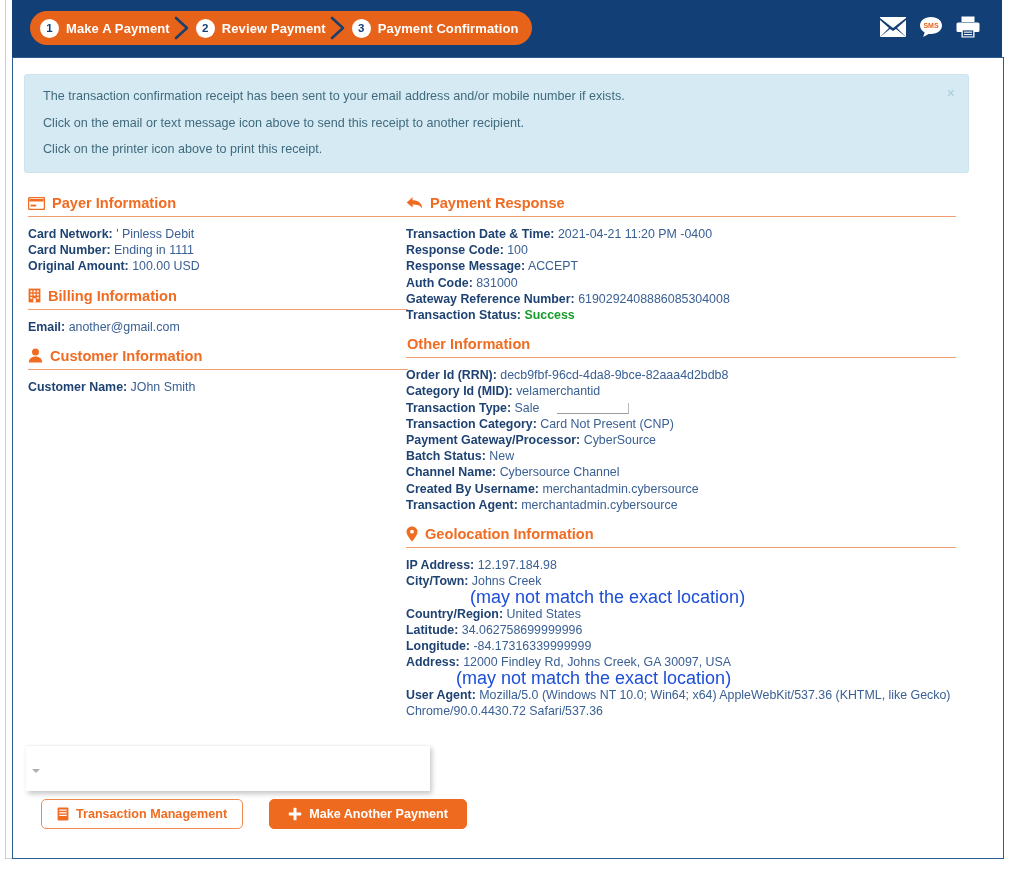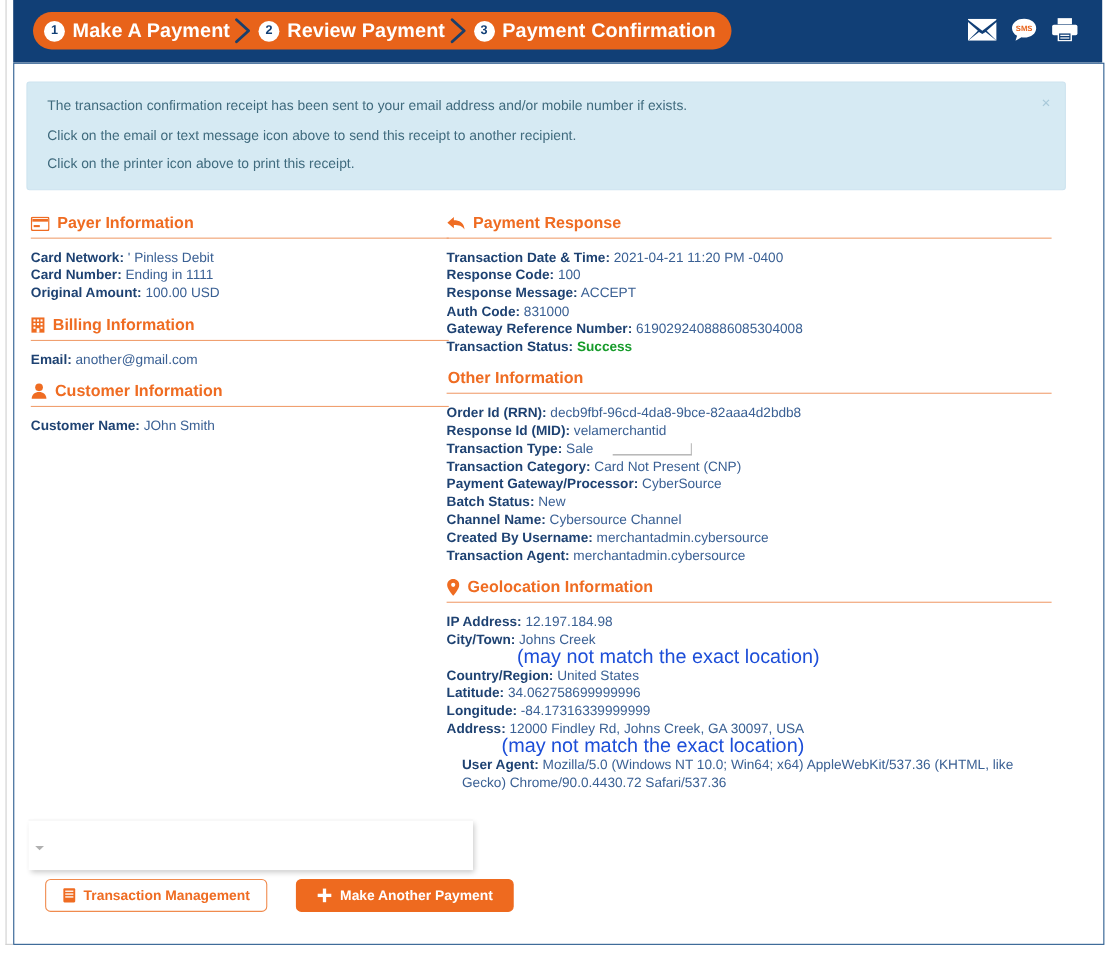--- a/index.html
+++ b/index.html
@@ -66,21 +66,21 @@
     background: #ffffff;
     color: #113f76;
     font-size: 11.5px;
     font-weight: bold;
     display: flex; align-items: center; justify-content: center;
     flex: 0 0 auto;
     margin-right: 7px;
   }
   .bc-label {
     color: #ffffff;
-    font-size: 18px;
+    font-size: 13px;
     font-weight: bold;
     letter-spacing: .1px;
   }
   .bc-sep {
     width: 26px;
     height: 34px;
     position: relative;
     flex: 0 0 auto;
   }
   .bc-sep svg { position: absolute; left: 2px; top: 4px; }
@@ -154,21 +154,21 @@
 
   .sec-block { margin-bottom: 13px; }
 
   
   .row {
     font-size: 12.4px;
     line-height: 16.2px;
     color: #2a4b7c;
     white-space: nowrap;
   }
-  .row.wrap { white-space: normal; margin-left: 14px; }
+  .row.wrap { white-space: normal; }
   .lbl {
     font-weight: bold;
     color: #1e4272;
   }
   .val {
     color: #3a6094;
     font-weight: normal;
   }
   .val-success { color: #179c2b; font-weight: bold; }
   .note {
@@ -429,21 +429,21 @@
 
       <div class="sec-block">
         <div class="sec-head no-icon">
           <span>Other Information</span>
         </div>
         <div class="row">
           <span class="lbl">Order Id (RRN):</span>
           <span class="val">decb9fbf-96cd-4da8-9bce-82aaa4d2bdb8</span>
         </div>
         <div class="row">
-          <span class="lbl">Response Id (MID):</span>
+          <span class="lbl">Category Id (MID):</span>
           <span class="val">velamerchantid</span>
         </div>
         <div class="row">
           <span class="lbl">Transaction Type:</span>
           <span class="val">Sale</span>
           <span class="artifact-bar"></span>
         </div>
         <div class="row">
           <span class="lbl">Transaction Category:</span>
           <span class="val">Card Not Present (CNP)</span>

